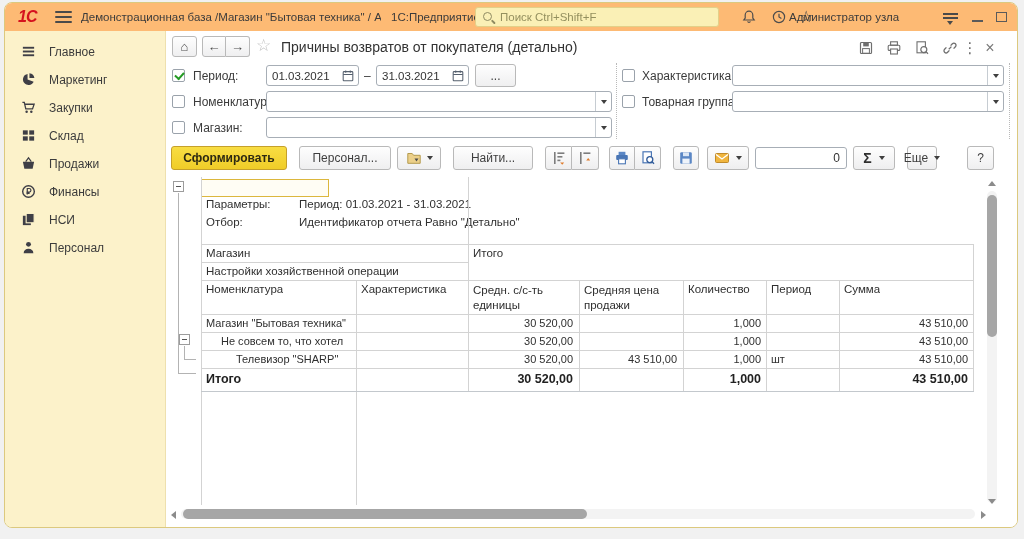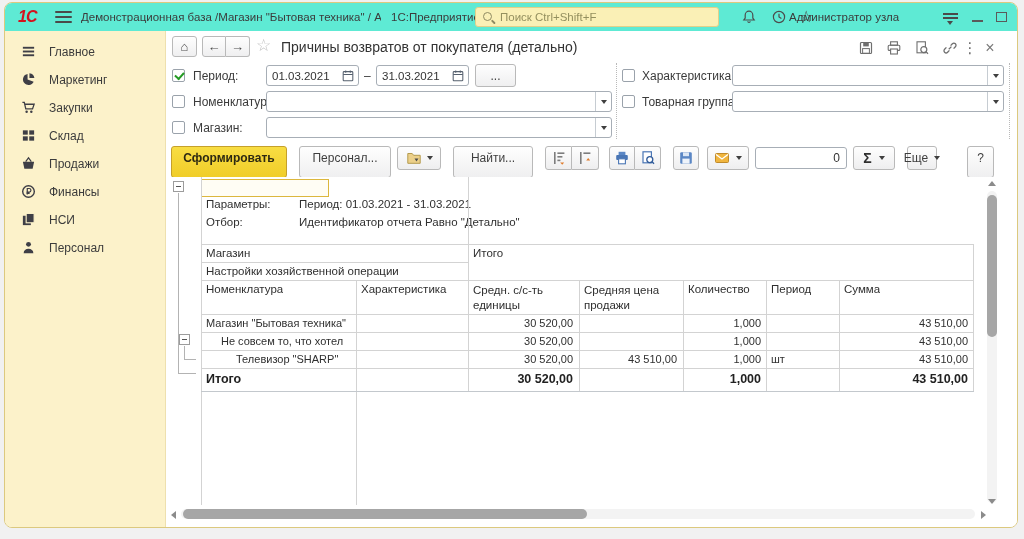--- a/index.html
+++ b/index.html
@@ -4,21 +4,21 @@
 <style>
   * { margin:0; padding:0; box-sizing:border-box; }
   html,body { background:#ececec; }
   body { font-family:"Liberation Sans","DejaVu Sans",sans-serif; color:#3a3a3a; }
   .stage { position:relative; width:1024px; height:539px; background:#f1f1f1; overflow:hidden; }
   .window { position:absolute; left:4px; top:2px; width:1014px; height:526px; background:#fff;
             border:1px solid #dcc97e; border-radius:8px; overflow:hidden; }
   .abs { position:absolute; }
 
   
-  .topbar { position:absolute; left:0; top:0; right:0; height:44px; background:#5eead4; }
+  .topbar { position:absolute; left:0; top:0; right:0; height:44px; background:#fdba74; }
   .tb-text { font-size:11.5px; color:#3b3b3b; line-height:28px; white-space:nowrap; }
   .burger, .burger::before, .burger::after { width:17px; height:2px; background:#4a4a4a; border-radius:1px; }
   .burger { position:absolute; top:13px; }
   .burger::before, .burger::after { content:""; position:absolute; left:0; }
   .burger::before { top:-5px; } .burger::after { top:5px; }
   .logo1c { font-size:16px; font-weight:bold; font-style:italic; color:#d5121e; line-height:28px; letter-spacing:-1px; }
   .search { position:absolute; left:470px; top:4px; width:244px; height:20px; background:#faf0b6;
             border:1px solid #e2d089; border-radius:3px; }
   .search input { position:absolute; left:24px; top:0; width:210px; height:18px; border:0; outline:0;
                   background:transparent; font-family:inherit; font-size:11.5px; color:#6f6b50; }
@@ -34,21 +34,21 @@
   
   .sidebar { position:absolute; left:0; top:28px; width:161px; bottom:0; background:#fcf2ca;
              border-right:1px solid #eee0ae; }
   .side-item { position:absolute; left:0; width:161px; height:24px; cursor:pointer; }
   .side-item .ic { position:absolute; left:16px; top:3px; width:15px; height:15px; }
   .side-item .lbl { position:absolute; left:44px; top:0; font-size:12px; color:#3c3c3c; line-height:22px; white-space:nowrap; }
 
   
   .main { position:absolute; left:161px; top:28px; right:0; bottom:0; background:#fff; }
 
-  .btn { position:absolute; height:32px; background:linear-gradient(#fefefe,#efeff0); border:1px solid #b9b9b9;
+  .btn { position:absolute; height:24px; background:linear-gradient(#fefefe,#efeff0); border:1px solid #b9b9b9;
          border-radius:3px; font-size:12px; color:#3f3f3f; text-align:center; cursor:pointer; }
   .btn .t { line-height:22px; display:block; }
   .ybtn { background:linear-gradient(#f8dd43,#f0cd28); border:1px solid #c5a02b; font-weight:bold; color:#2e2a12; }
   .navbtn { height:21px; }
   .navbtn .t { line-height:19px; font-size:13px; color:#4d4d4d; }
 
   .cb { position:absolute; width:13px; height:13px; background:#fff; border:1px solid #9aa2ab; border-radius:2px; }
   .cb.checked::after { content:""; position:absolute; left:2px; top:2px; width:7px; height:4px;
         border-left:2px solid #259b24; border-bottom:2px solid #259b24; transform:rotate(-48deg); }
   .flabel { position:absolute; font-size:12px; color:#3b3b3b; line-height:21px; white-space:nowrap; }

